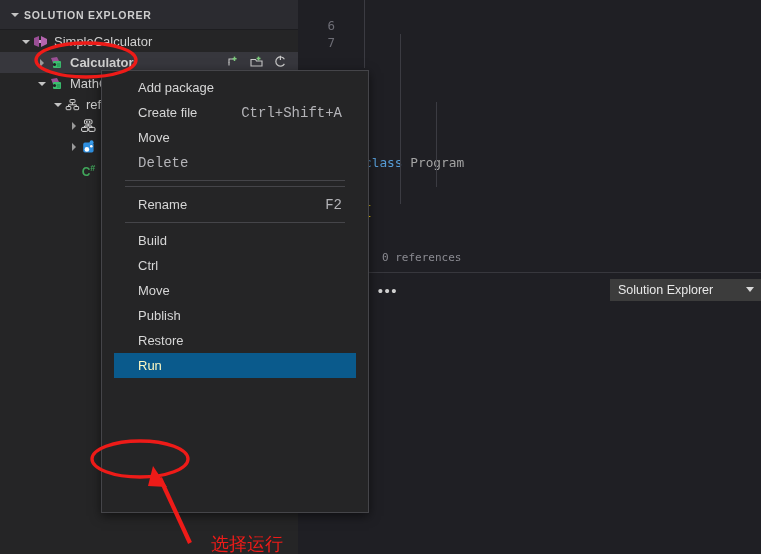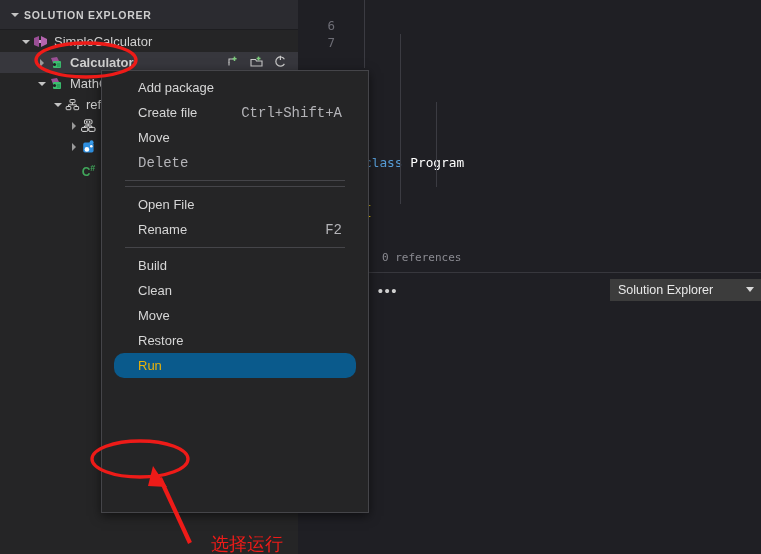--- a/index.html
+++ b/index.html
@@ -63,21 +63,21 @@
   #code {
     position: absolute; left: 46px; top: 0; width: 417px; height: 272px;
     font-family: "DejaVu Sans Mono", monospace; font-size: 12.8px;
     white-space: pre; color: #d4d4d4;
   }
   .ln { height: 17px; line-height: 17px; }
   .ind-guide {
     position: absolute; width: 1px; background: #3b3b42;
   }
   .kw { color: #569cd6; }
-  .cls { color: #ffffff; }
+  .cls { color: #a3a3a3; }
   .br1 { color: #ffd700; }
   .ref { color: #8b8b92; font-size: 11px; }
 
   
   #panel {
     position: absolute; left: 298px; top: 272px; width: 463px; height: 282px;
     background: #1f1f24; border-top: 1px solid #37373d;
   }
   #panel-tabs {
     height: 35px; display: flex; align-items: center; position: relative;
@@ -112,21 +112,21 @@
     background: #252526; border: 1px solid #454549;
     box-shadow: 0 3px 10px rgba(0,0,0,.55);
     padding: 4px 12px;
     z-index: 40;
   }
   .mi {
     height: 25px; display: flex; align-items: center;
     padding: 0 14px 0 24px; font-size: 13px; color: #d6d6d6;
     justify-content: space-between; white-space: nowrap;
   }
-  .mi.active { background: #0a5a8c; color: #eab308; border-radius: 10px; }
+  .mi.active { background: #0a5a8c; color: #fef9c3; }
   .mi-key { color: #b4b4b8; font-size: 14px; font-family: Liberation Mono, monospace; }
   .mi.active .mi-key { color: #e6f2fa; }
   .mi-sep { height: 1px; background: #454549; margin: 5px 11px; }
 
   
   #annotations {
     position: absolute; left: 0; top: 0; width: 761px; height: 554px;
     z-index: 90; pointer-events: none;
   }
   #annot-text {
@@ -314,40 +314,40 @@
     <div class="mi">
       <span class="mi-key">Delete</span>
     </div>
 
     <div class="mi-sep"></div>
 
 
     <div class="mi-sep"></div>
 
     <div class="mi">
-      <span>Open File</span>
-      <span class="mi-key"></span>
-    </div>
-    <div class="mi">
       <span>Rename</span>
       <span class="mi-key">F2</span>
     </div>
 
     <div class="mi-sep"></div>
 
     <div class="mi">
       <span>Build</span>
       <span class="mi-key"></span>
     </div>
     <div class="mi">
-      <span>Clean</span>
+      <span>Ctrl</span>
       <span class="mi-key"></span>
     </div>
     <div class="mi">
       <span>Move</span>
+      <span class="mi-key"></span>
+    </div>
+    <div class="mi">
+      <span>Publish</span>
       <span class="mi-key"></span>
     </div>
     <div class="mi">
       <span>Restore</span>
       <span class="mi-key"></span>
     </div>
     <div class="mi active">
       <span>Run</span>
       <span class="mi-key"></span>
     </div>

